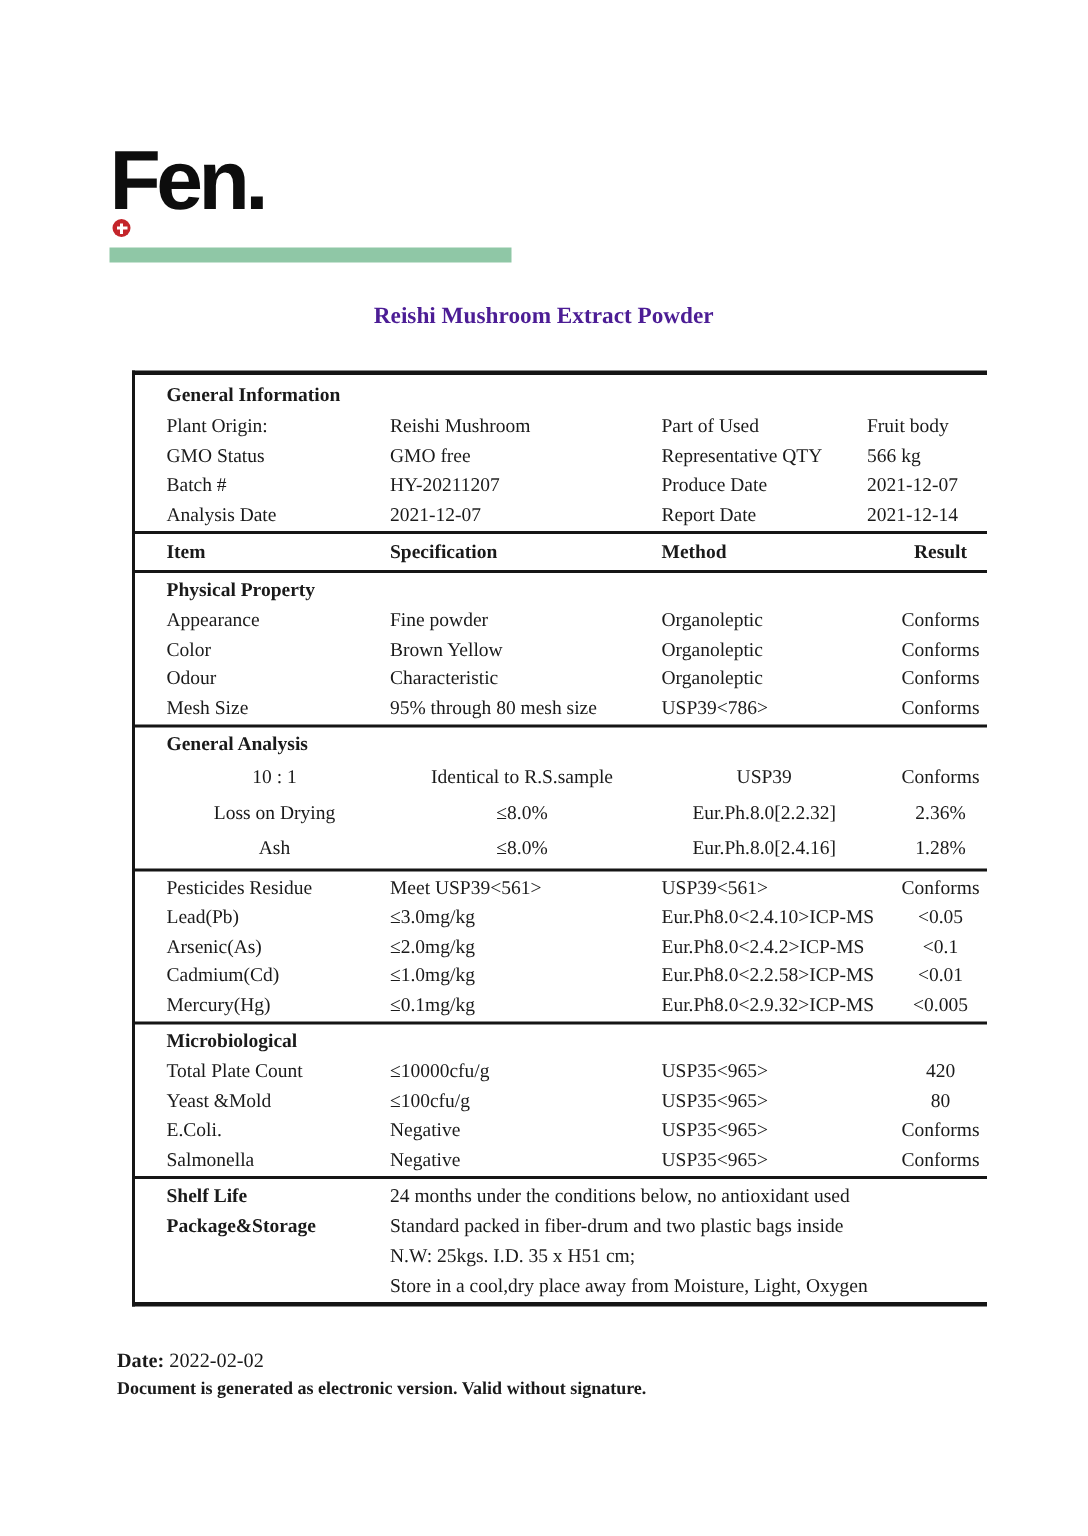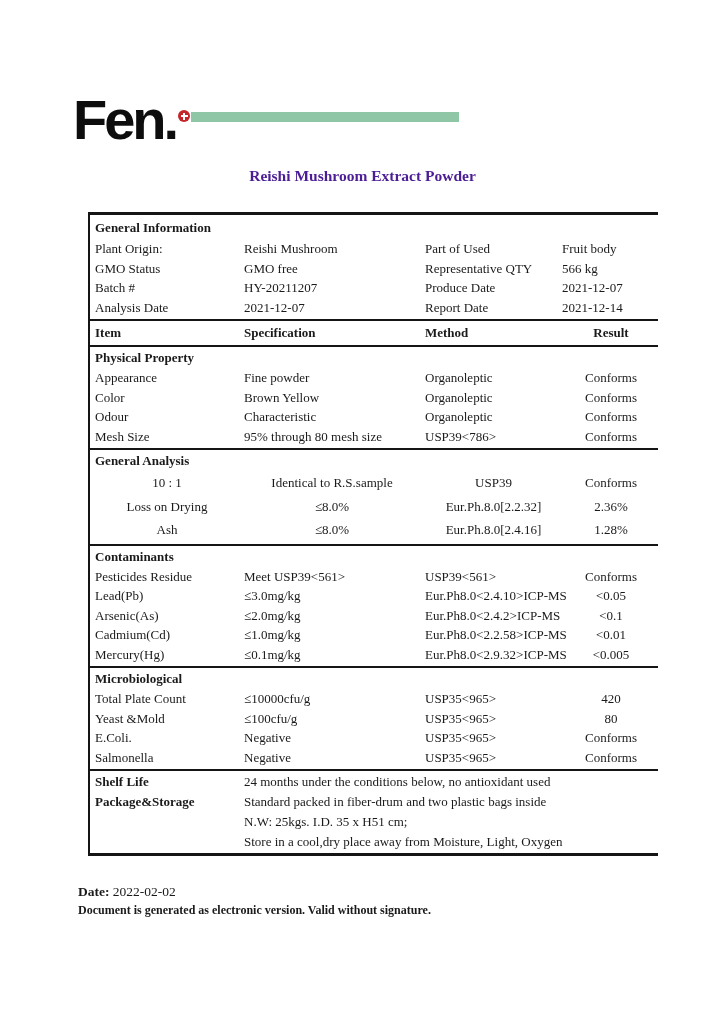--- a/index.html
+++ b/index.html
@@ -6,22 +6,23 @@
   .page {
     position:relative;
     width:725px; height:1024px;
     background:#ffffff;
     font-family:"Liberation Serif", serif;
     color:#1a1a1a;
     overflow:hidden;
   }
   
   .logo-row {
-    display:flex; align-items:center;
+    display:flex; align-items:flex-start;
     margin:93px 0 0 73px;
+    flex-direction:column;
   }
   .logo-text {
     font-family:"Liberation Sans", sans-serif;
     font-weight:bold;
     font-size:56px;
     line-height:0.95;
     letter-spacing:-3px;
     color:#0d0d0d;
   }
   .plus-badge {
@@ -56,21 +57,21 @@
   }
   
   .coa-table {
     margin:27px 0 0 88px;
     width:570px;
     border-top:3px solid #151515;
     border-bottom:3px solid #151515;
     border-left:2px solid #151515;
     box-sizing:border-box;
   }
-  .tblock { border-bottom:2px solid #151515; padding:1px 0 2px 0; }
+  .tblock { border-bottom:2px solid #151515; padding:1px 0 2px 16px; }
   .tblock.last { border-bottom:none; }
   .grid { display:grid; grid-template-columns:149px 181px 142px 98px; }
   .c {
     font-size:13px; line-height:19.5px;
     padding-left:5px; white-space:nowrap; overflow:visible;
   }
   .c4 { text-align:center; padding-left:0; }
   .c4.left { text-align:left; padding-left:0; }
   .sec-heading {
     font-size:13px; font-weight:bold; line-height:20px; padding-left:5px;
@@ -181,21 +182,20 @@
       </div>
       <div class="grid tall">
         <div class="c c1">Ash</div>
         <div class="c c2">≤8.0%</div>
         <div class="c c3">Eur.Ph.8.0[2.4.16]</div>
         <div class="c c4">1.28%</div>
       </div>
     </div>
 
     <div class="tblock">
-      <div class="sec-heading">Contaminants</div>
       <div class="grid">
         <div class="c c1">Pesticides Residue</div>
         <div class="c c2">Meet USP39&lt;561&gt;</div>
         <div class="c c3">USP39&lt;561&gt;</div>
         <div class="c c4">Conforms</div>
       </div>
       <div class="grid">
         <div class="c c1">Lead(Pb)</div>
         <div class="c c2">≤3.0mg/kg</div>
         <div class="c c3">Eur.Ph8.0&lt;2.4.10&gt;ICP-MS</div>

